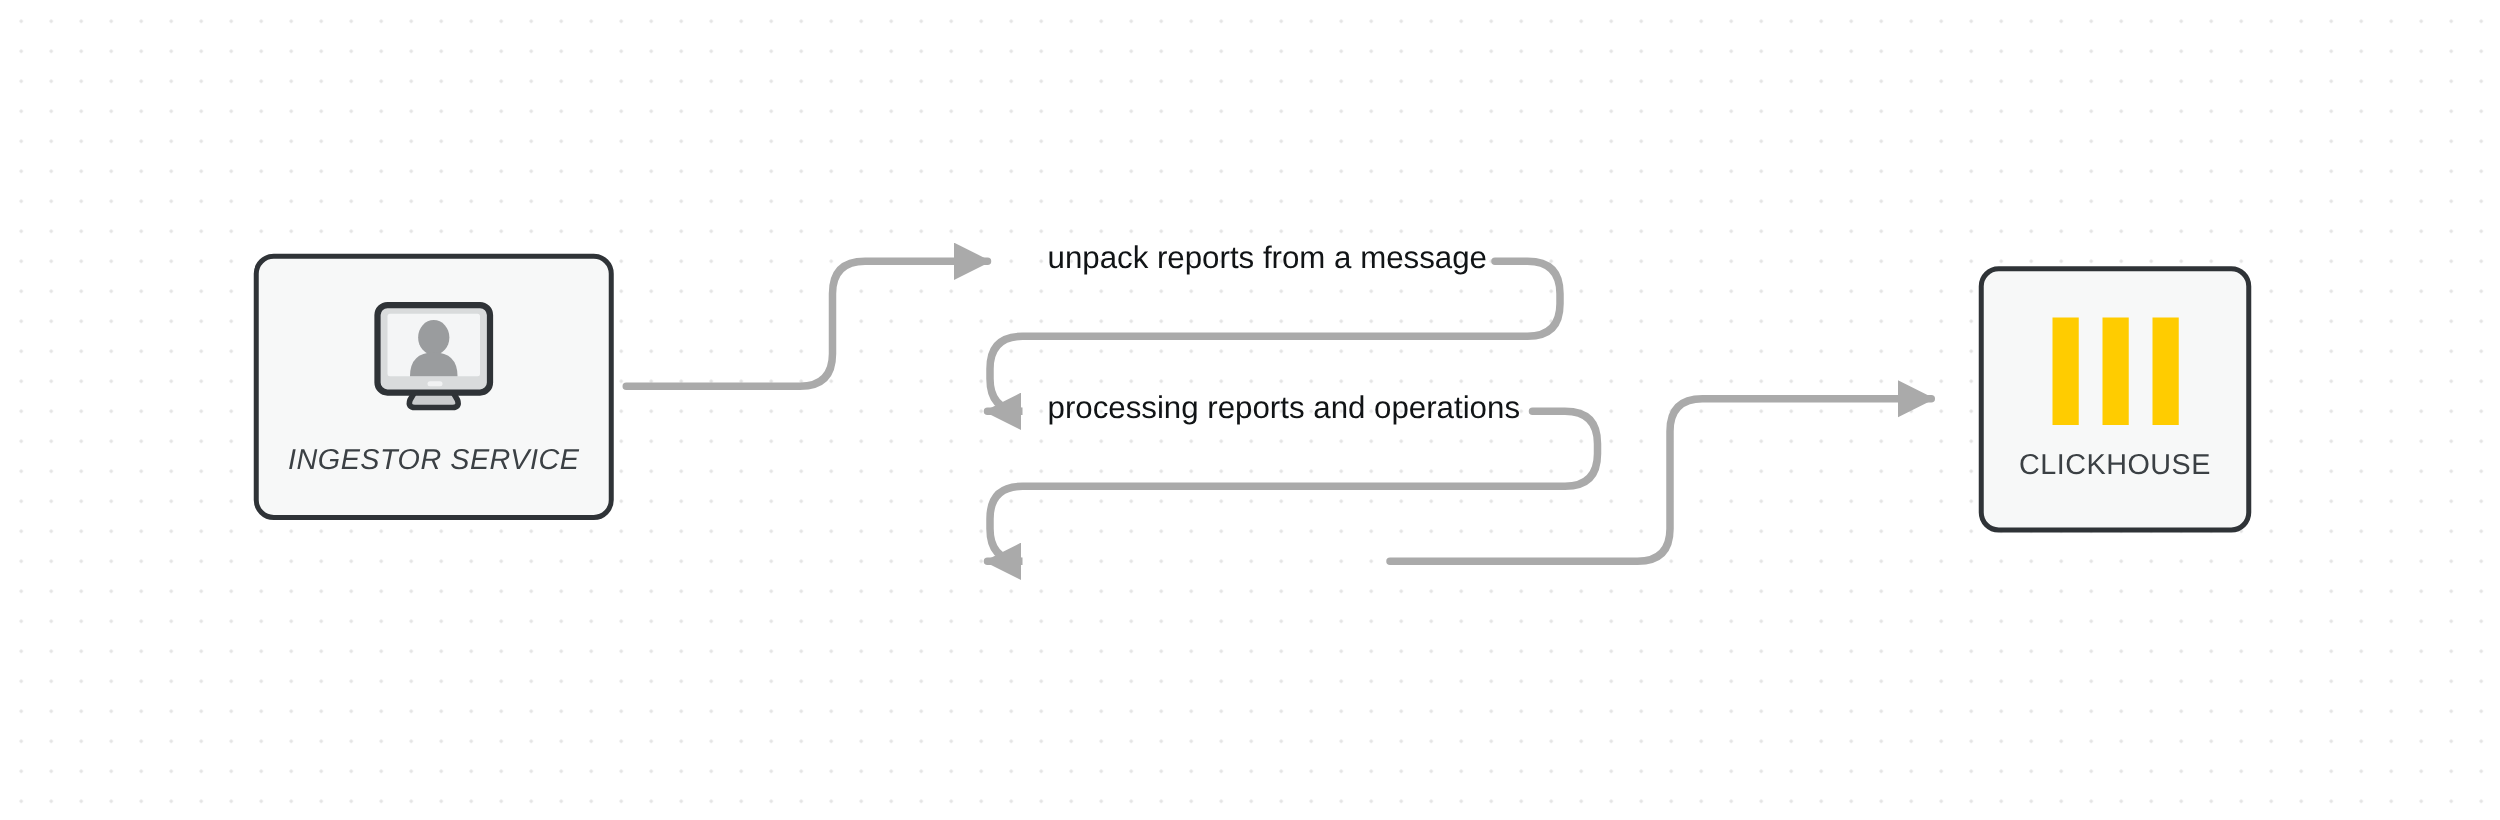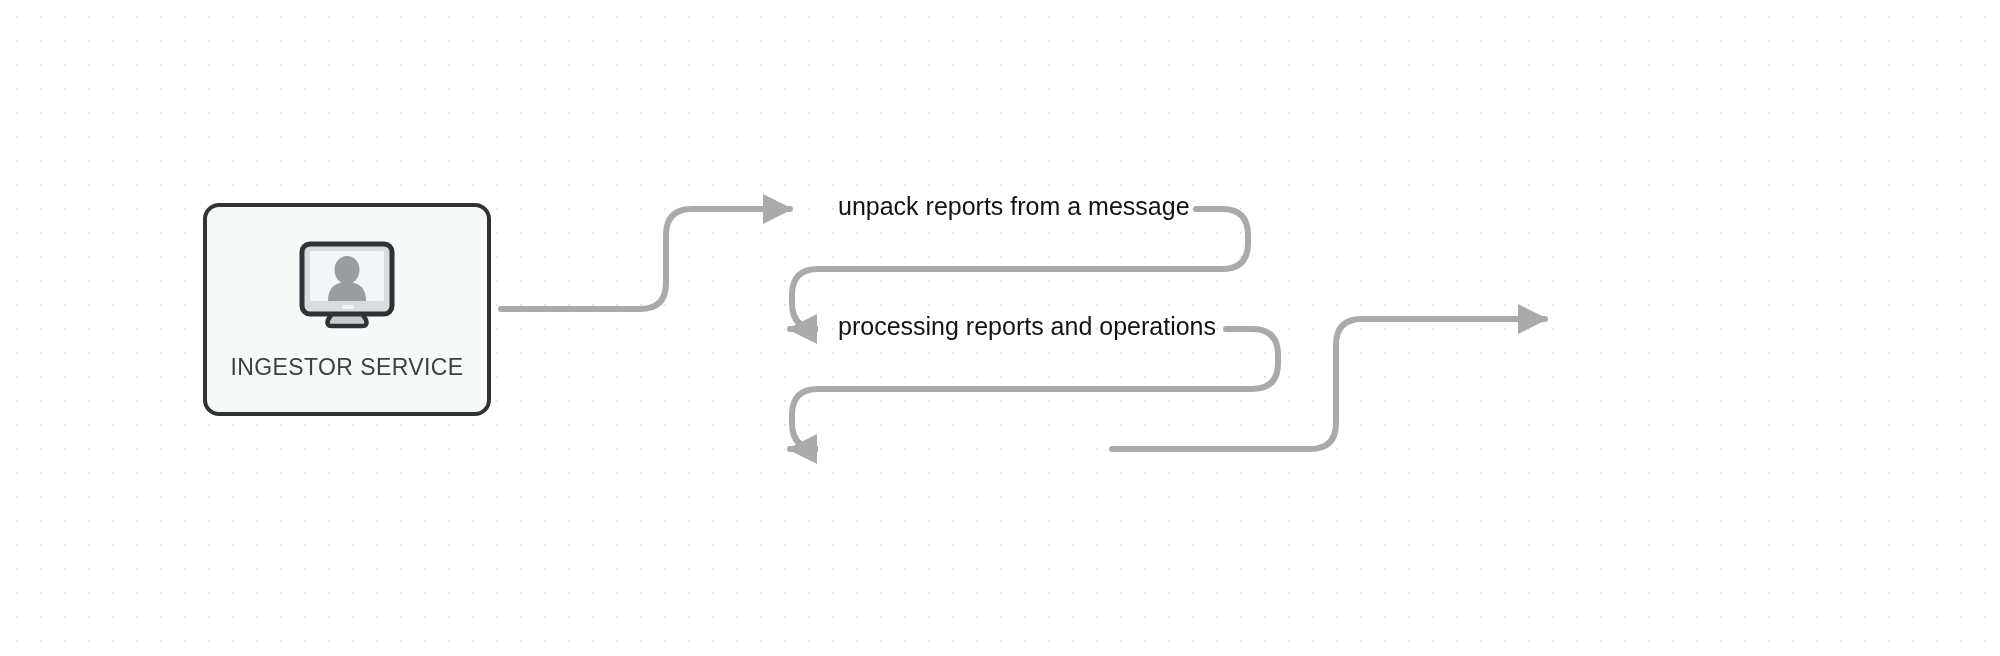--- a/index.html
+++ b/index.html
@@ -61,20 +61,21 @@
   .node-label {
     font-size: 23px;
     letter-spacing: 0.4px;
     color: #3b4044;
     text-align: center;
     white-space: nowrap;
   }
 
   #node-ingestor .node-label {
     margin-top: 16px;
+    font-style: italic;
   }
 
   #node-clickhouse .node-label {
     margin-top: 18px;
   }
 
   .icon-monitor {
     width: 118px;
     height: 100px;
     display: block;
@@ -142,19 +143,27 @@
         <rect x="54" y="67" width="12" height="4" rx="2" ry="2" fill="#f1f2f3"></rect>
 
         <ellipse cx="59" cy="32" rx="12.5" ry="14" fill="#9a9c9e"></ellipse>
 
         <path d="M40 63 Q40 44 59 44 Q78 44 78 63 Z" fill="#9a9c9e"></path>
       </svg>
     </span>
     <div class="node-label">INGESTOR SERVICE</div>
   </div>
 
+  <div class="node" id="node-clickhouse">
+    <span class="icon-clickhouse">
+      <span class="ch-bar"></span>
+      <span class="ch-bar"></span>
+      <span class="ch-bar"></span>
+    </span>
+    <div class="node-label">CLICKHOUSE</div>
+  </div>
 
   <div class="edge-label" id="label-unpack">unpack reports from a message</div>
 
   <div class="edge-label" id="label-processing">processing reports and operations</div>
 
 
 </div>
 
 </body></html>

